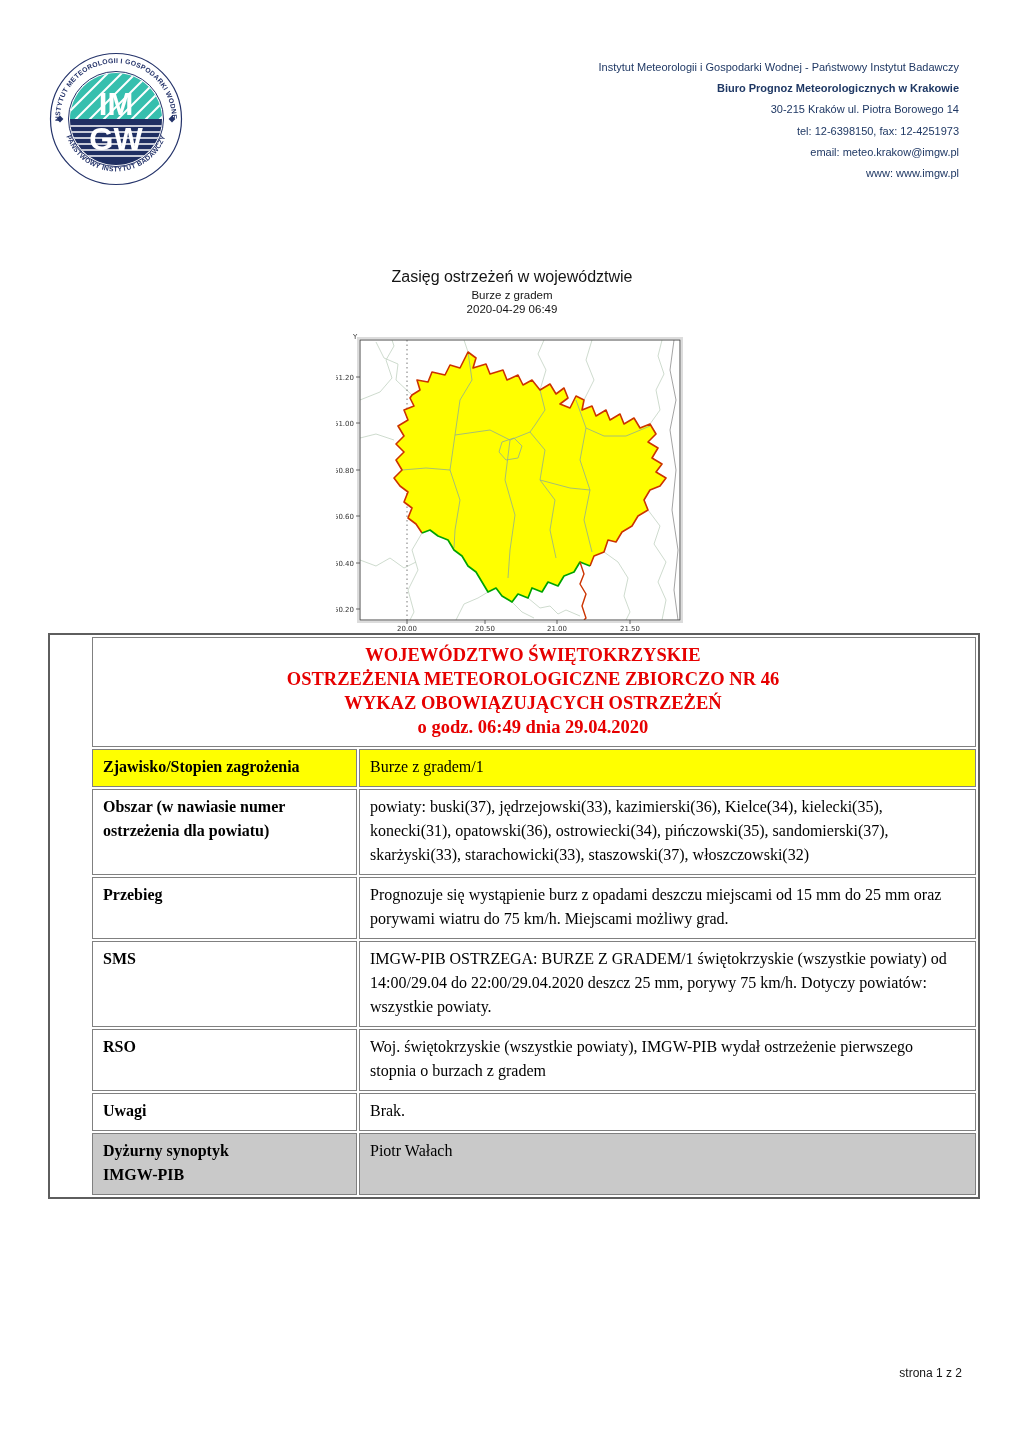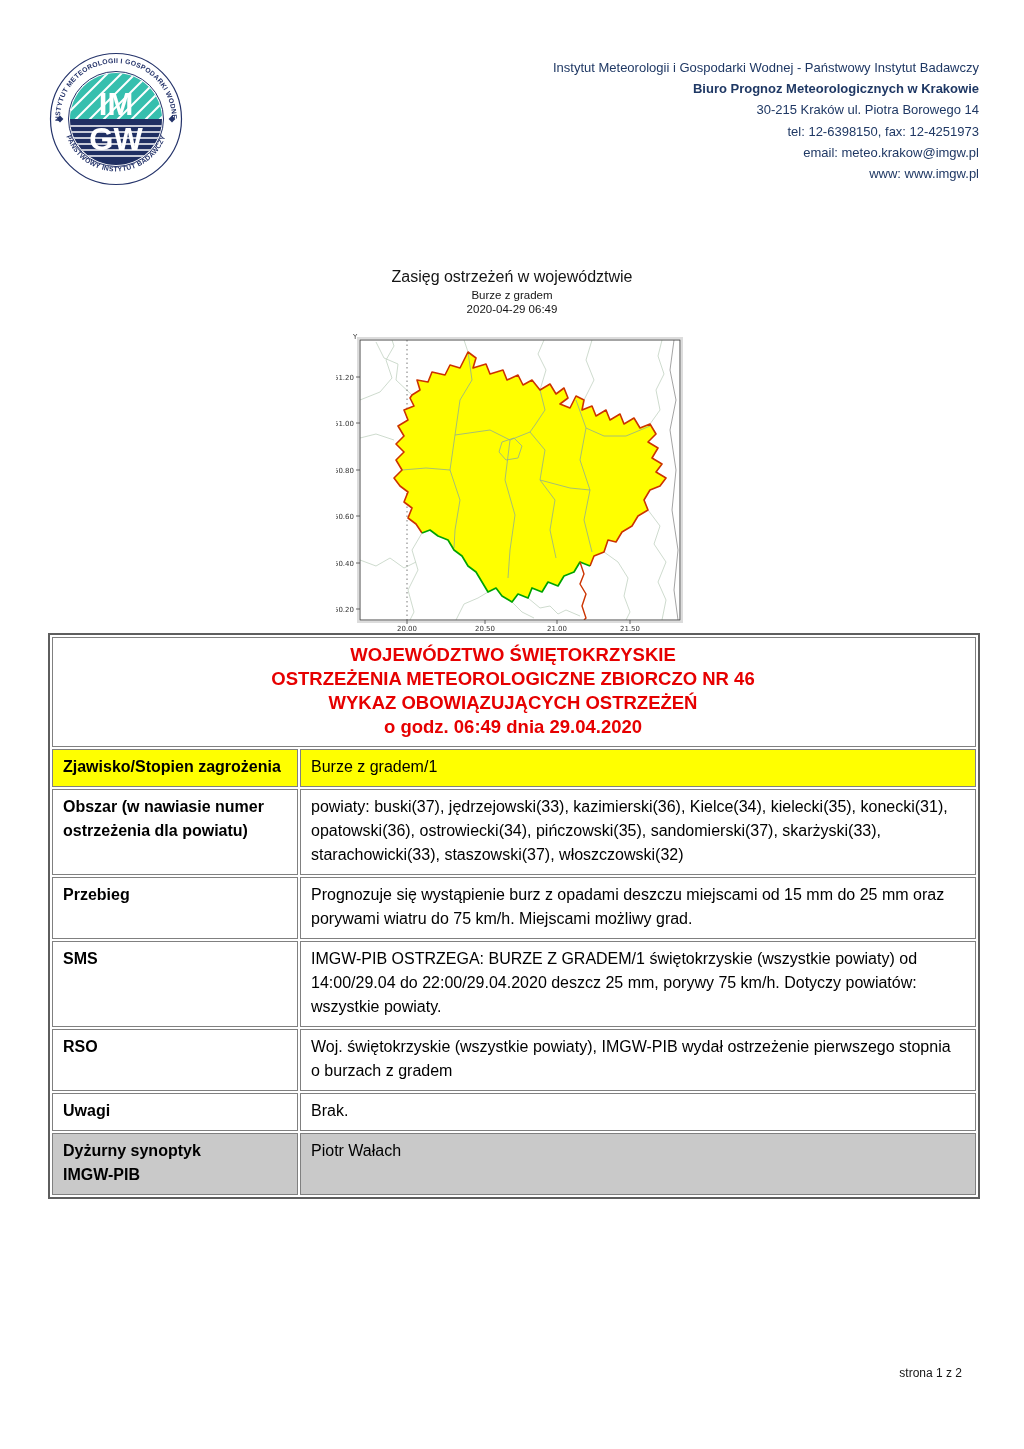--- a/index.html
+++ b/index.html
@@ -6,22 +6,22 @@
   html,body { margin:0; padding:0; }
   body {
     width:1024px; height:1449px; background:#ffffff;
     font-family:"Liberation Sans", sans-serif; position:relative; overflow:hidden;
   }
   .page { position:absolute; inset:0; }
 
   
   .logo { position:absolute; left:49px; top:52px; width:134px; height:134px; }
   .header-text {
-    position:absolute; top:57px; right:45px; text-align:right;
-    color:#1f3864; font-size:13px; line-height:21.2px;
+    position:absolute; top:57px; right:65px; text-align:right;
+    color:#1f3864; font-size:11px; line-height:21.2px;
   }
   .header-text .bold { font-weight:bold; }
 
   
   .section-title {
     position:absolute; top:248px; left:0; width:100%;
     text-align:center; font-size:16px; color:#151515;margin-top:20px;
   }
 
   
@@ -30,31 +30,31 @@
   svg.map { display:block; margin-top:14px; }
   .tick-label { font-family:"DejaVu Sans", sans-serif; font-size:7px; fill:#333; }
 
   
   .tbl-wrap {
     position:absolute; left:48px; top:633px; width:932px;
     border:2px solid #5e5e5e; background:#ffffff;
   }
   table.warn {
     border-collapse:separate; border-spacing:2px; width:100%;
-    font-family:Liberation Sans, sans-serif; font-size:16px; color:#000;
+    font-family:Liberation Serif, serif; font-size:16px; color:#000;padding-left:40px;
   }
   table.warn td {
     border:1px solid #808080; padding:5px 12px 7px 10px;
     vertical-align:top; line-height:24px; background:#fff;
   }
   td.title-cell {
     text-align:center; color:#e60000; font-weight:bold;
     font-size:18.5px; line-height:27px; padding:8px 10px;
   }
-  td.lbl { width:246px; font-weight:bold; white-space:pre-line; }
+  td.lbl { width:265px; font-weight:bold; white-space:pre-line; }
   tr.yellow td { background:#ffff00; }
   tr.gray td { background:#c9c9c9; }
 
   
   .footer { position:absolute; top:1366px; right:62px; font-size:12px; color:#151515; }
 </style>
 </head>
 <body>
 
 <div class="page">

